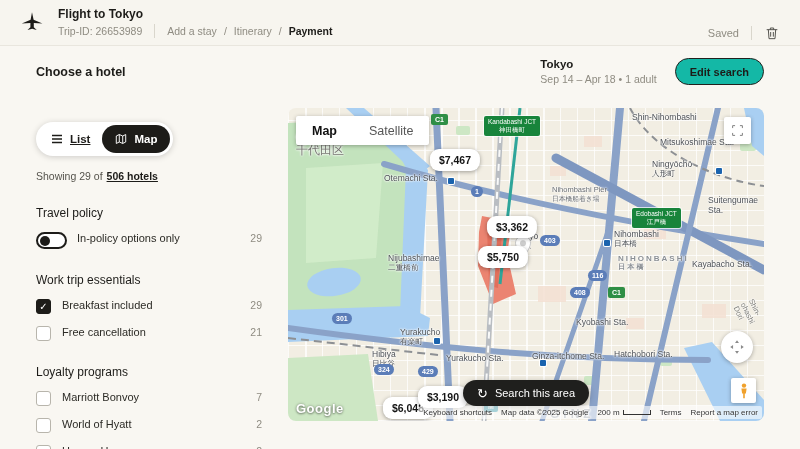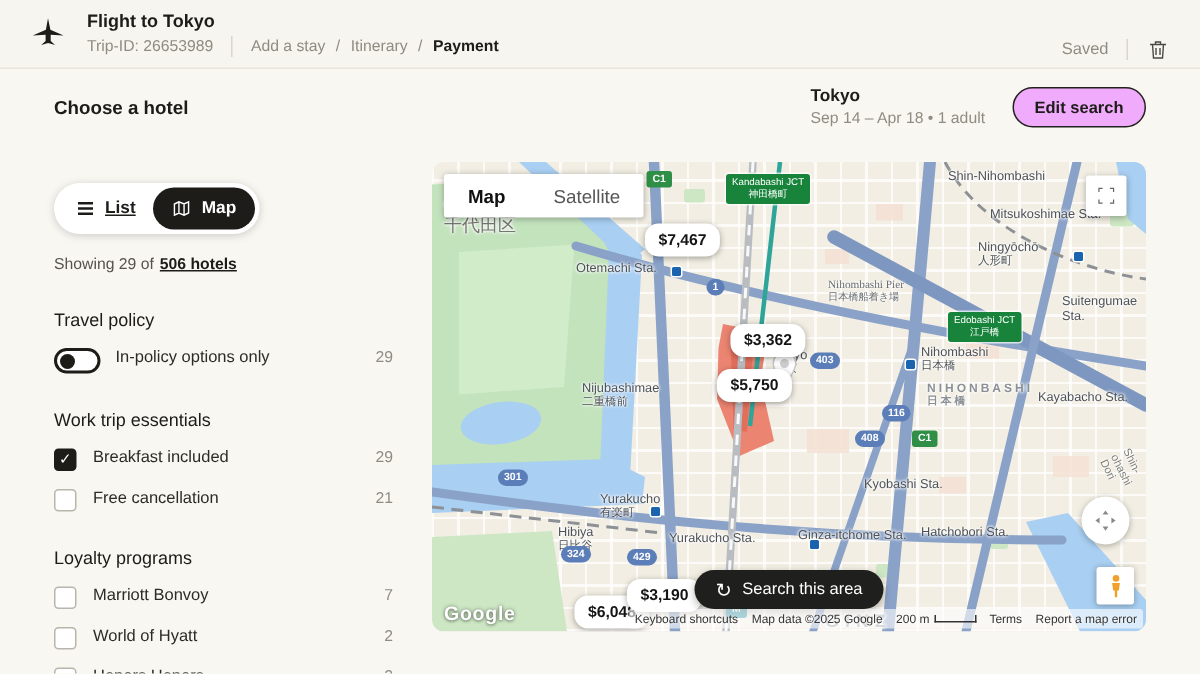--- a/index.html
+++ b/index.html
@@ -26,21 +26,21 @@
   .trash svg{width:16px;height:16px;stroke:#4a4944;fill:none;stroke-width:1.4;}
 
   
   .subheader{position:absolute;left:36px;top:58px;width:728px;display:flex;align-items:center;}
   .page-title{font-size:12.5px;font-weight:700;}
   .sub-right{margin-left:auto;display:flex;align-items:center;gap:18px;}
   .dest-col{display:flex;flex-direction:column;}
   .dest{font-size:11.5px;font-weight:700;}
   .dates{font-size:10.5px;color:#8f8c82;margin-top:3px;}
   .edit-btn{height:27px;padding:0 14px;border:1.5px solid #22211e;border-radius:15px;
-            background:#f0abfc;font-size:11px;font-weight:700;color:#1d1c19;
+            background:#14b8a6;font-size:11px;font-weight:700;color:#1d1c19;
             font-family:"Liberation Sans",sans-serif;cursor:pointer;}
 
   
   .sidebar{position:absolute;left:36px;top:122px;width:226px;}
   .seg{display:inline-flex;align-items:center;background:#fff;border-radius:19px;
        box-shadow:0 1px 6px rgba(0,0,0,.18);padding:3px;}
   .seg-list{display:flex;align-items:center;gap:7px;padding:0 12px;height:26px;
             font-size:11.5px;font-weight:700;cursor:pointer;}
   .seg-list .lbl{text-decoration:underline;}
   .seg-map{display:flex;align-items:center;gap:7px;background:#1d1c19;color:#fff;
@@ -350,21 +350,21 @@
         </div>
         <div class="map-label station" style="left: 244px; top: 244px;">
           <span class="l1">Ginza-itchome Sta.</span>
         </div>
         <div class="map-label station" style="left: 326px; top: 242px;">
           <span class="l1">Hatchobori Sta.</span>
         </div>
         <div class="map-label station" style="left: 288px; top: 210px;">
           <span class="l1">Kyobashi Sta.</span>
         </div>
-        <div class="map-label small" style="left: 264px; top: 78px; font-family: Liberation Serif, serif;">
+        <div class="map-label small" style="left: 264px; top: 78px;">
           <span class="l1">Nihombashi Pier</span>
           <span class="l2">日本橋船着き場</span>
         </div>
         <div class="map-label big" style="left: 262px; top: 300px;">
           <span class="l1">GINZ</span>
         </div>
         <div class="map-label sign" style="left: 196px; top: 8px;">
           <span class="l1">Kandabashi JCT</span>
           <span class="l2">神田橋町</span>
         </div>

